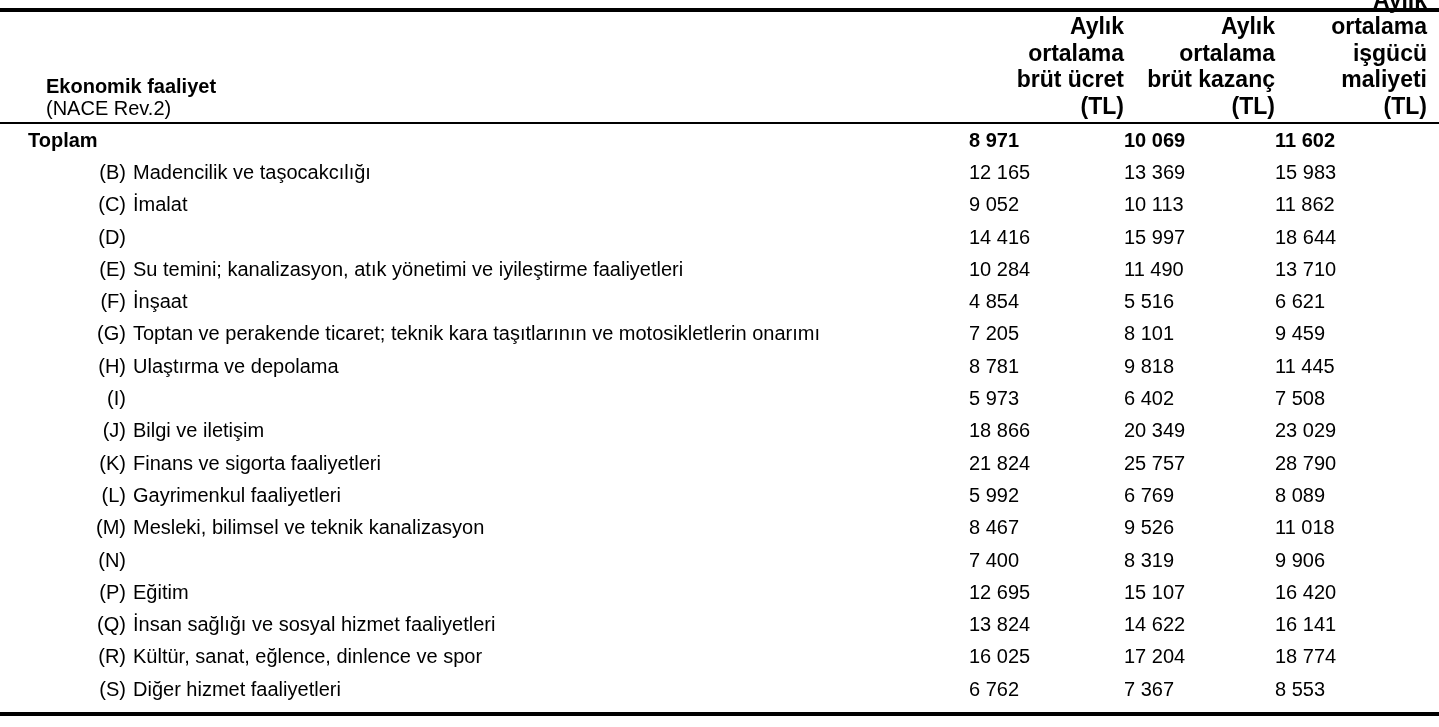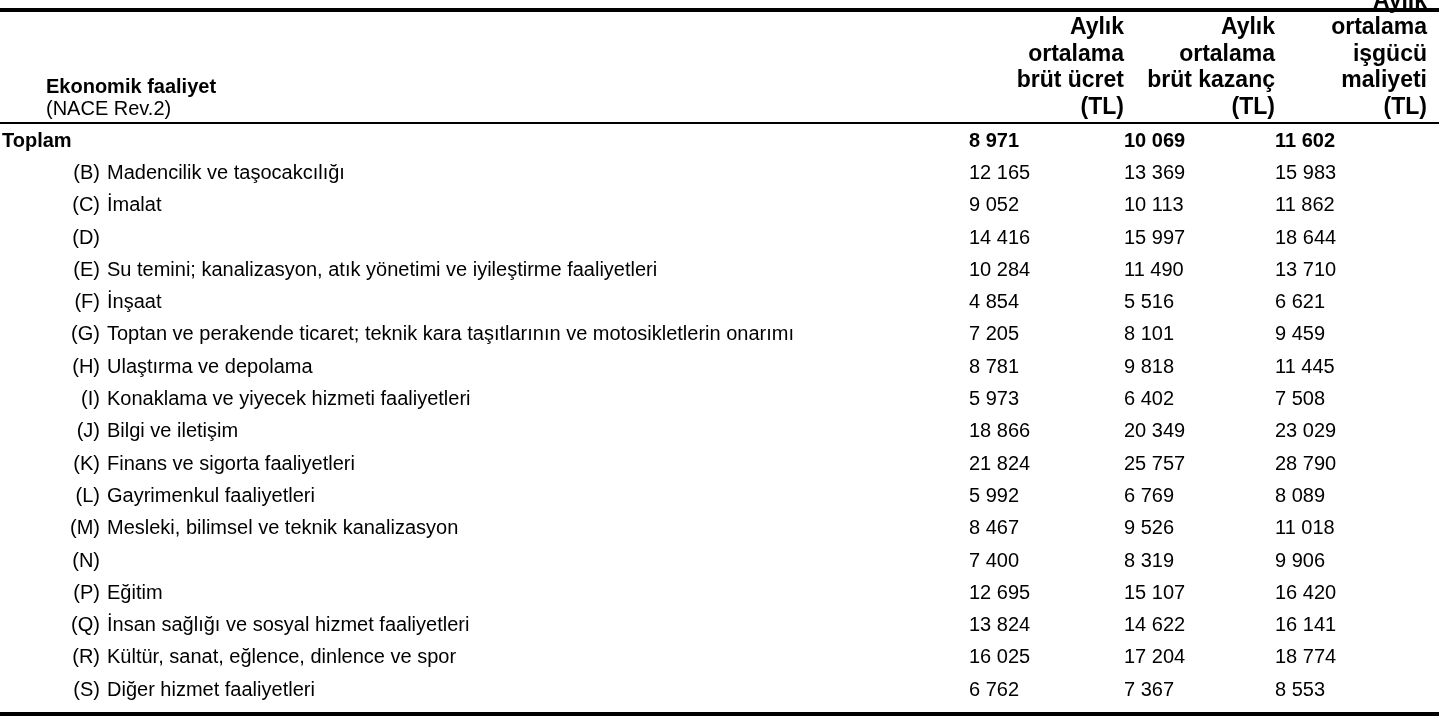--- a/index.html
+++ b/index.html
@@ -57,21 +57,21 @@
     font-size: 23px;
     line-height: 26.5px;
     text-align: right;
     white-space: pre-line;
   }
   .w1 { width: 155px; }
   .w2 { width: 151px; }
   .w3 { width: 152px; }
   .body-rows {
     position: absolute;
-    left: 2px;
+    left: 28px;
     right: 12px;
     top: 124px;
   }
   .row {
     height: 32.3px;
     display: flex;
     align-items: center;
     font-size: 20px;
   }
   .row.bold { font-weight: bold; }
@@ -197,21 +197,20 @@
       <span class="label">Ulaştırma ve depolama</span>
     </div>
     <div class="cell-num w1">8&nbsp;781</div>
     <div class="cell-num w2">9&nbsp;818</div>
     <div class="cell-num w3">11&nbsp;445</div>
   </div>
 
   <div class="row">
     <div class="cell-label">
       <span class="code">(I)</span>
-      <span class="label">Konaklama ve yiyecek hizmeti faaliyetleri</span>
     </div>
     <div class="cell-num w1">5&nbsp;973</div>
     <div class="cell-num w2">6&nbsp;402</div>
     <div class="cell-num w3">7&nbsp;508</div>
   </div>
 
   <div class="row">
     <div class="cell-label">
       <span class="code">(J)</span>
       <span class="label">Bilgi ve iletişim</span>

